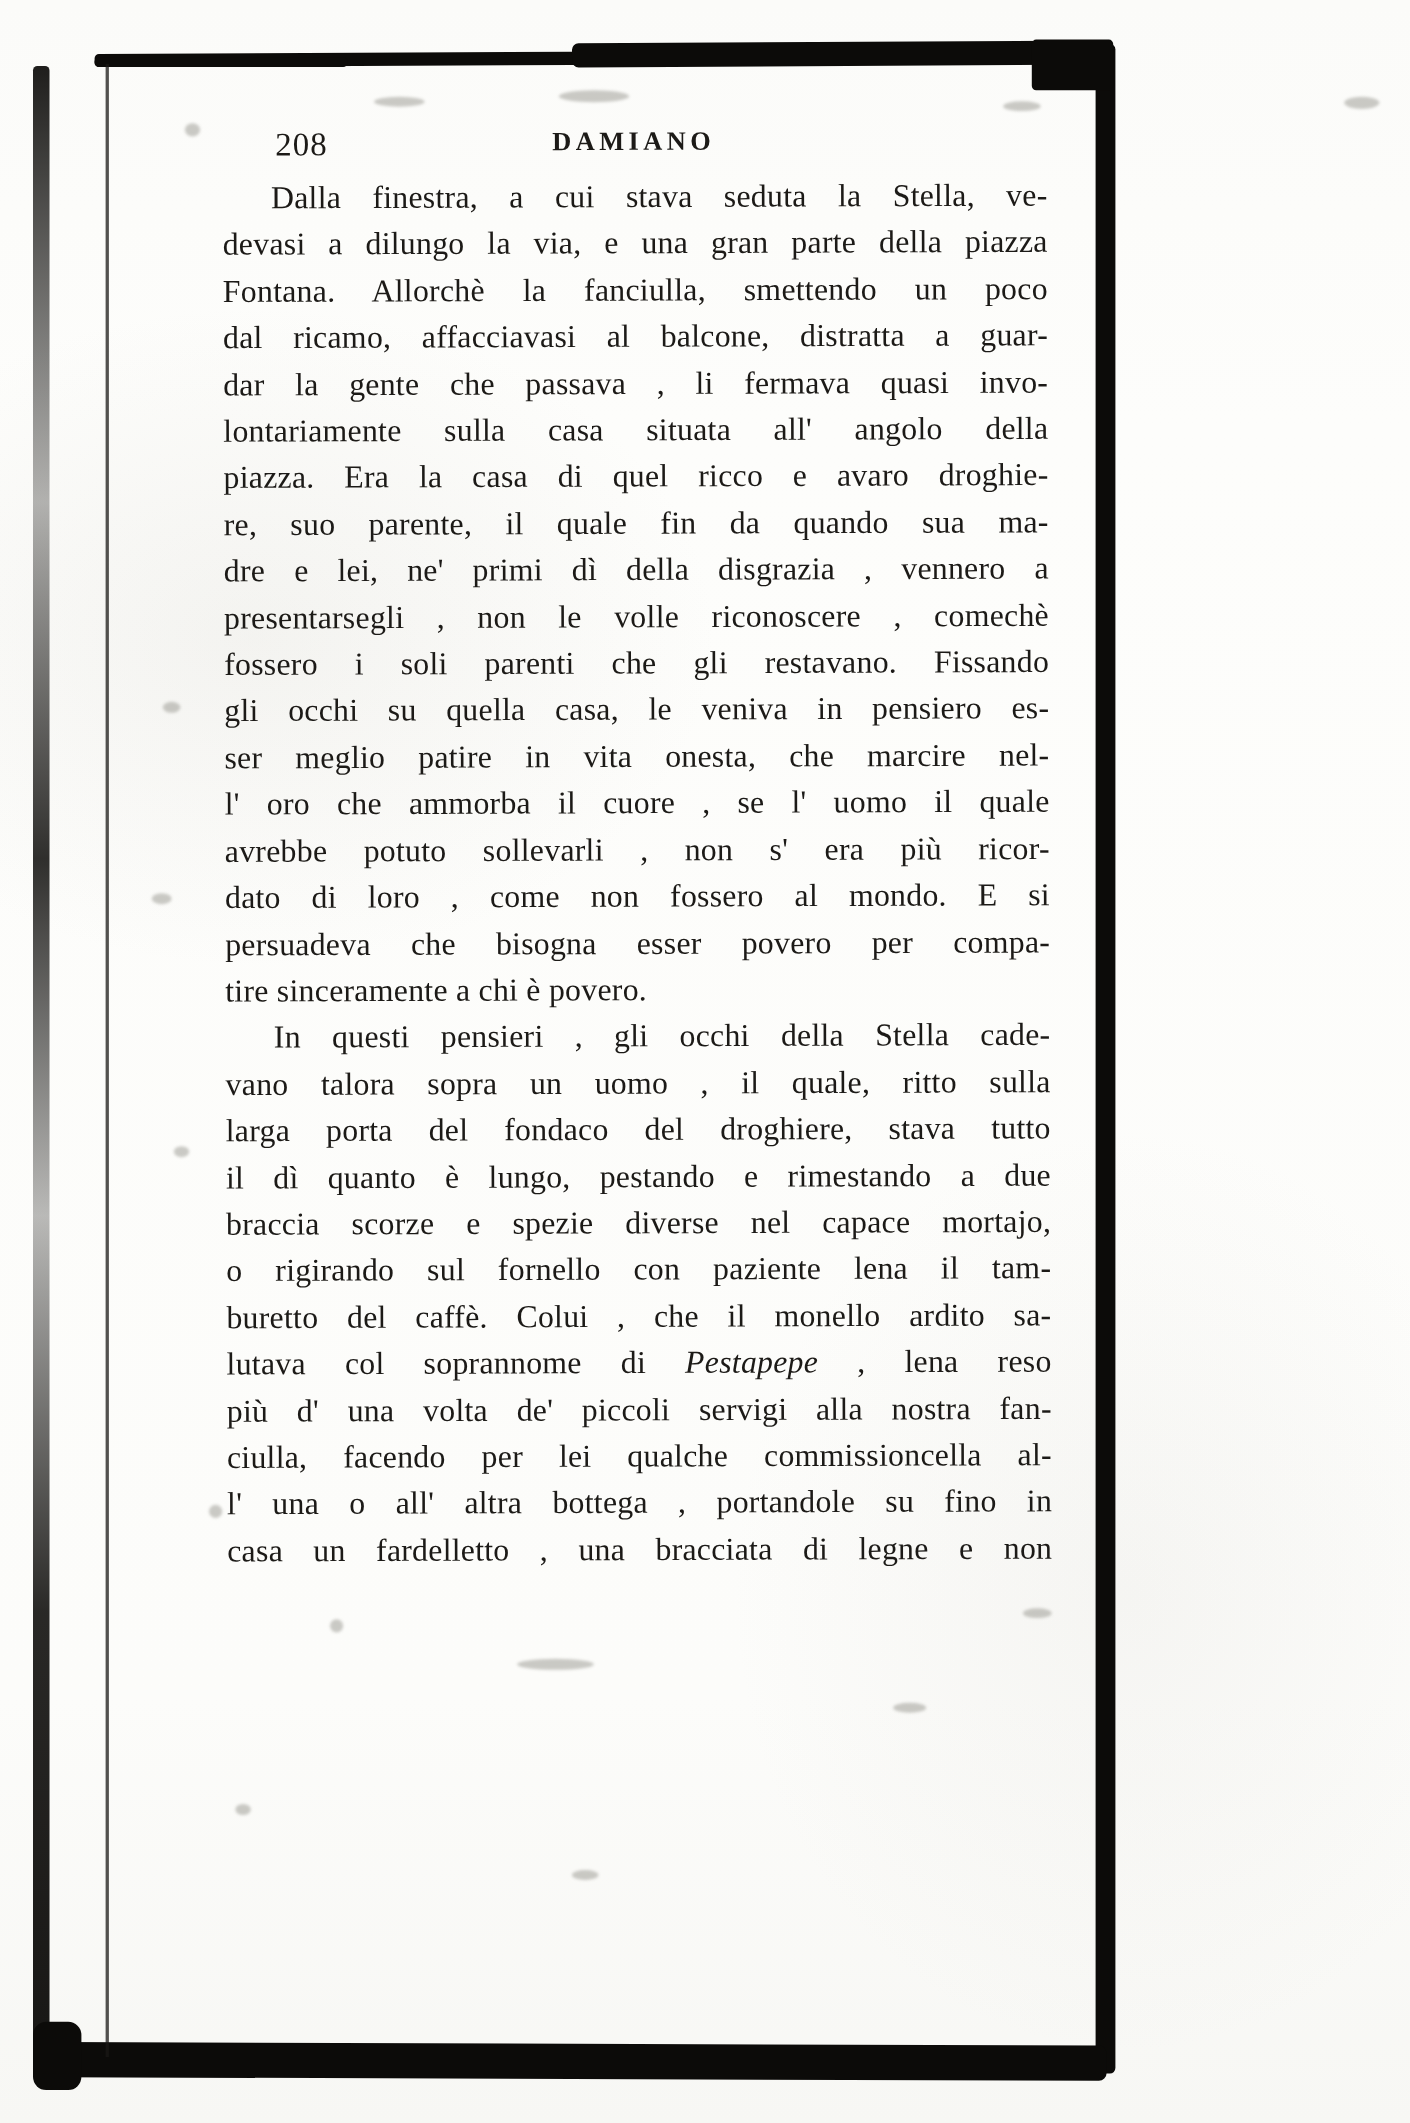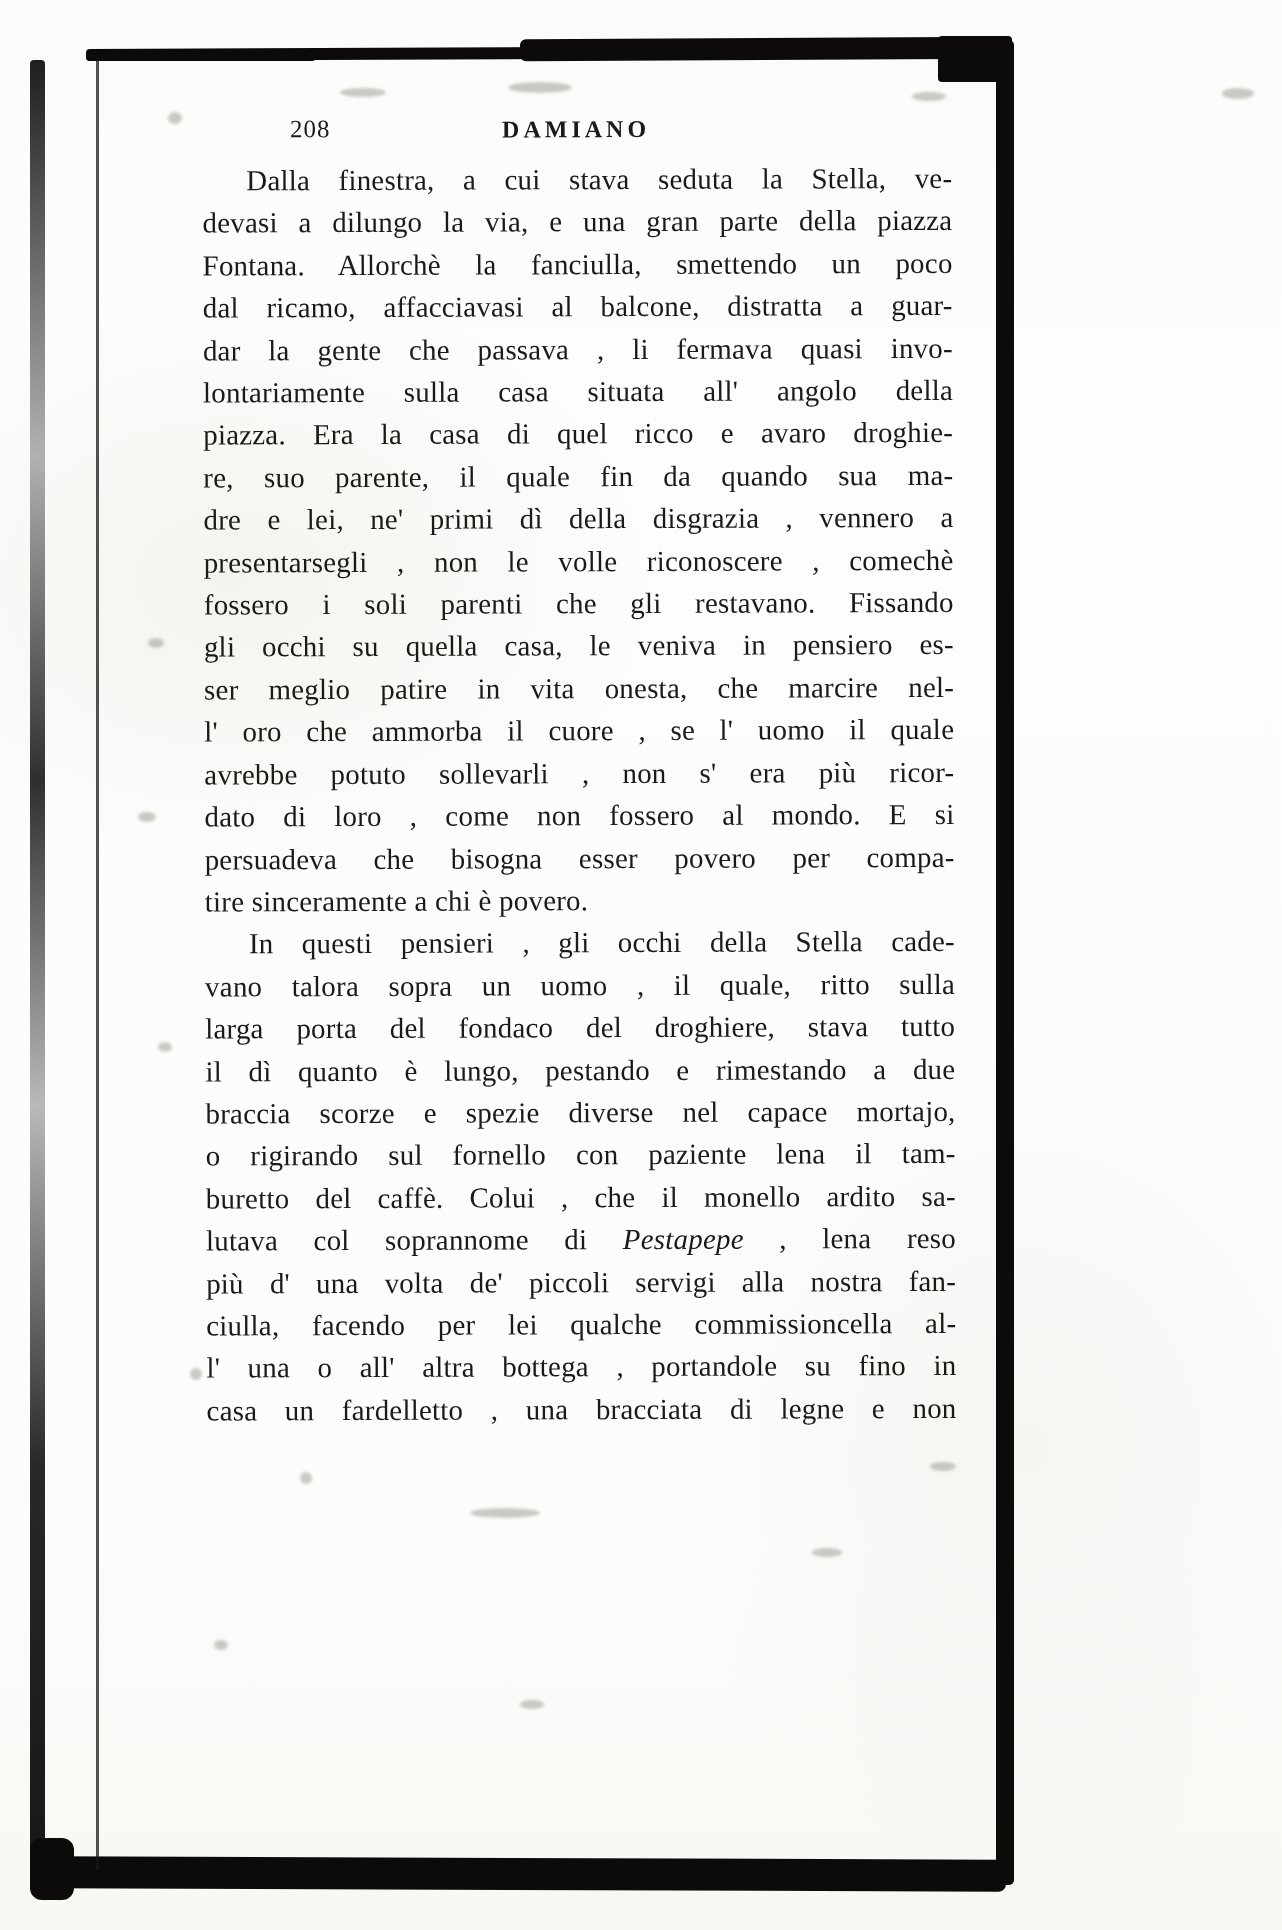--- a/index.html
+++ b/index.html
@@ -25,21 +25,21 @@
   .content{
     position:absolute;inset:0;
     transform:rotate(-0.2deg);
   }
   .page-head{
     position:absolute;top:112px;left:205px;width:748px;height:40px;
     color:var(--ink);
   }
   .pagenum{
     position:absolute;left:48px;top:2px;
-    font-size:25px;letter-spacing:1px;margin-left:40px;
+    font-size:30px;letter-spacing:1px;
   }
   .running-head{
     text-align:center;
     font-size:24px;letter-spacing:4px;font-weight:bold;
     padding-top:4px;
   }
   .body-text{
     position:absolute;top:158px;left:205px;width:750px;
     font-size:29px;line-height:42.4px;color:var(--ink);
     letter-spacing:.2px;

